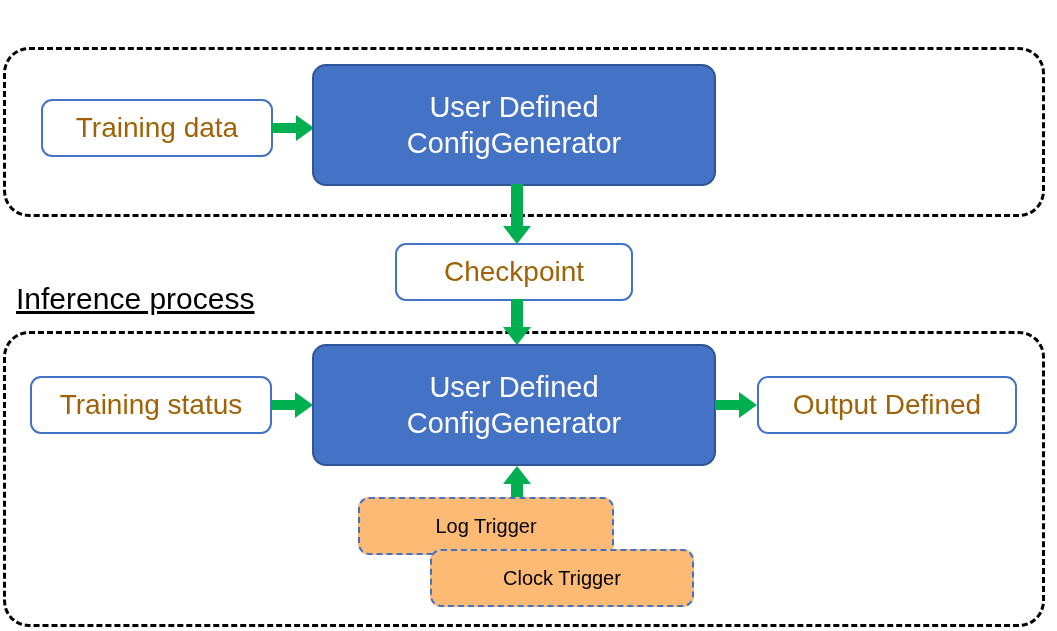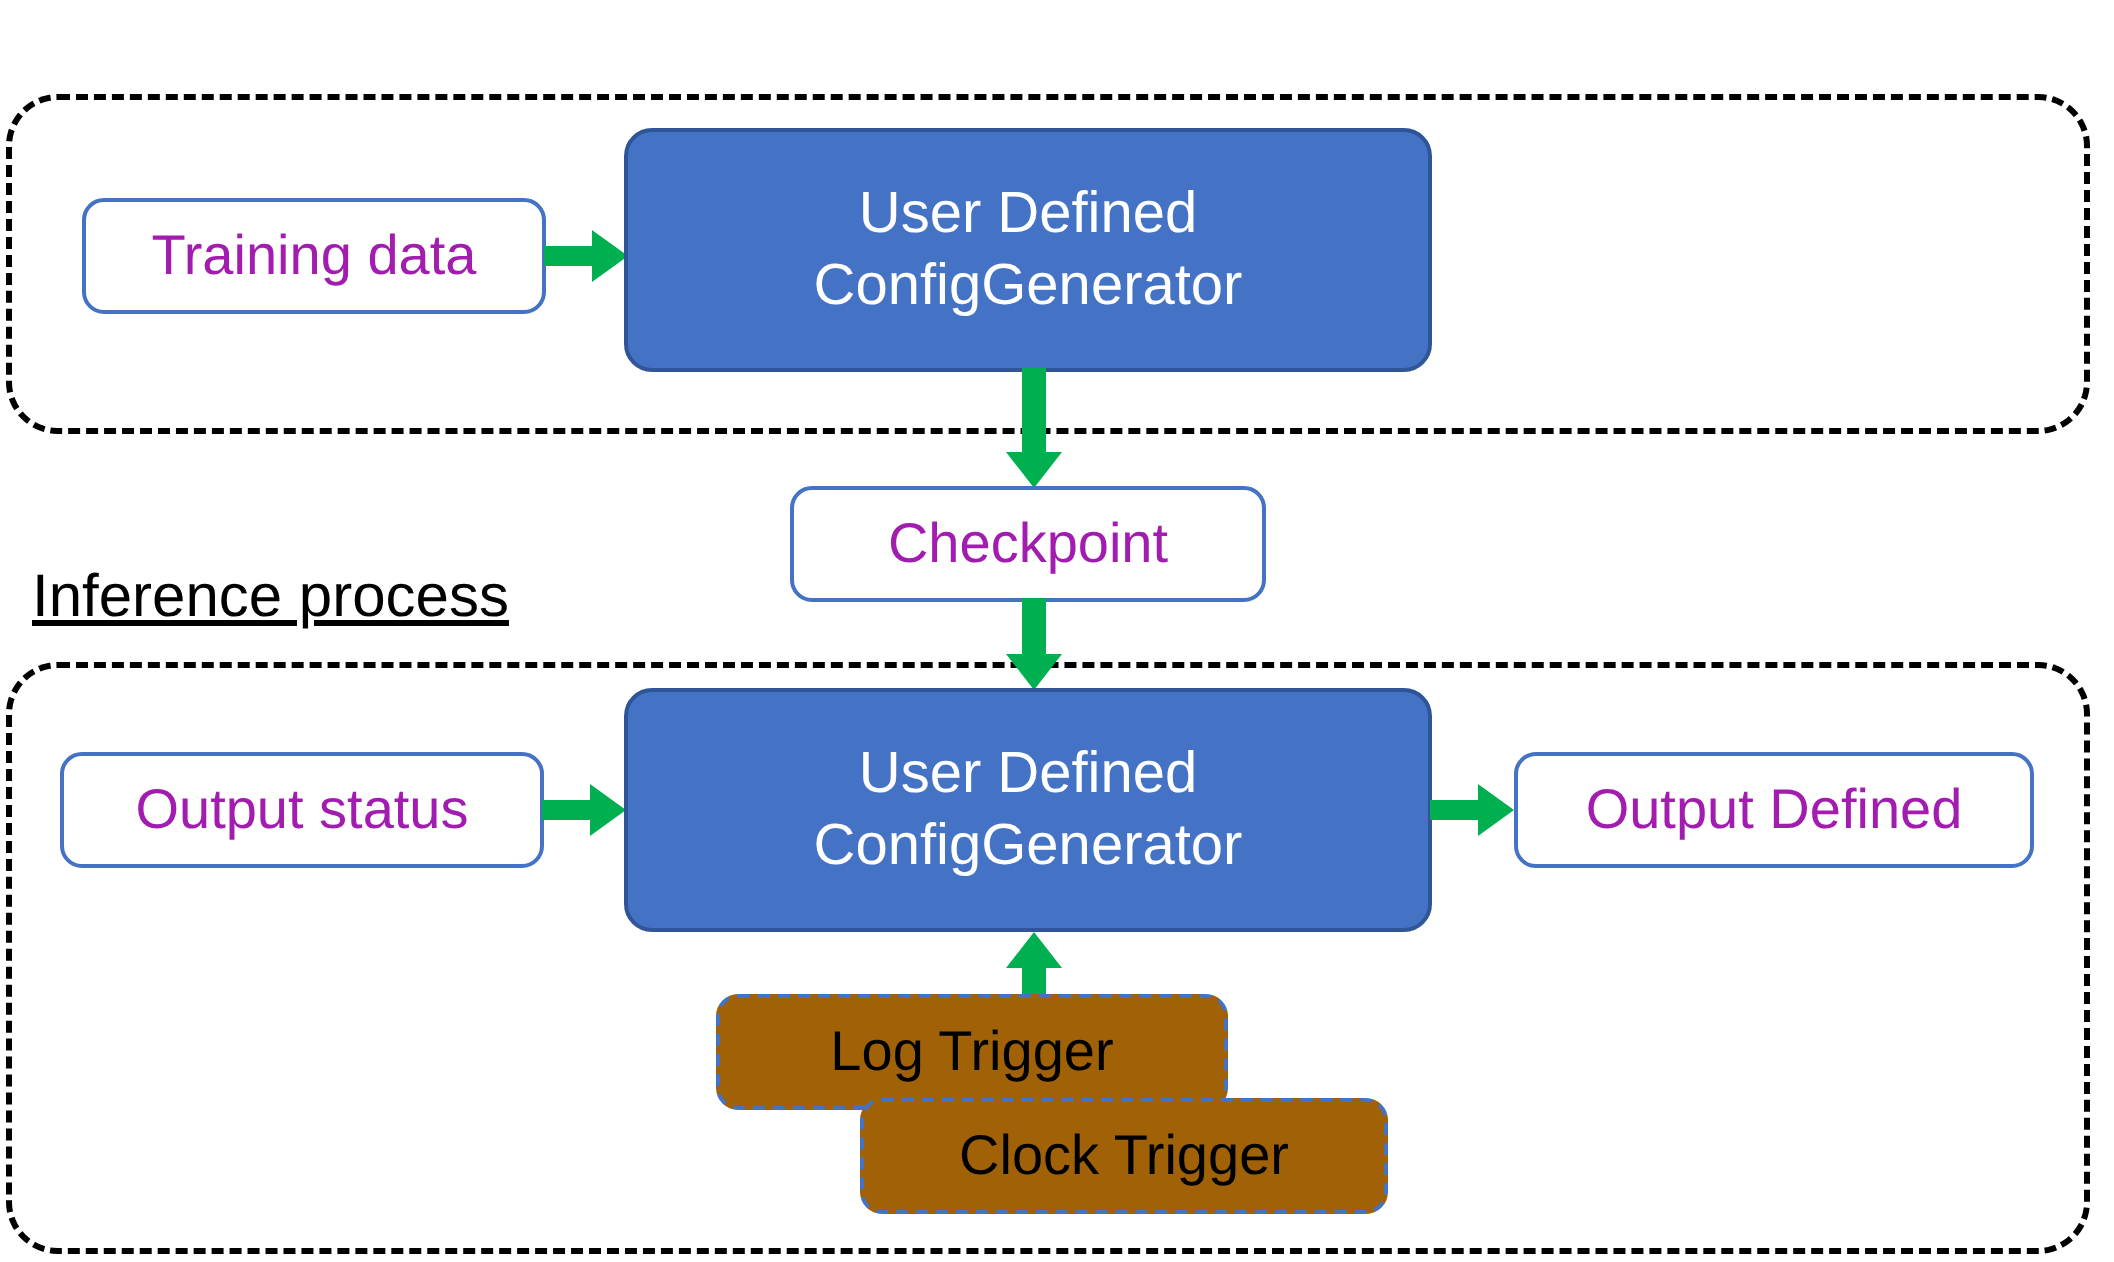--- a/index.html
+++ b/index.html
@@ -63,42 +63,42 @@
   #node-train-generator { left: 312px; top: 64px; width: 404px; height: 122px; }
   #node-infer-generator { left: 312px; top: 344px; width: 404px; height: 122px; }
 
   
   .node-white {
     position: absolute;
     box-sizing: border-box;
     background: #ffffff;
     border: 2px solid #4472C4;
     border-radius: 11px;
-    color: #a21caf;
+    color: #a16207;
     font-size: 28px;
     line-height: 30px;
     display: flex;
     align-items: center;
     justify-content: center;
     white-space: nowrap;
   }
   #node-training-data { left: 41px; top: 99px; width: 232px; height: 58px; }
   #node-checkpoint    { left: 395px; top: 243px; width: 238px; height: 58px; }
   #node-current-status{ left: 30px; top: 376px; width: 242px; height: 58px; }
   #node-output-config { left: 757px; top: 376px; width: 260px; height: 58px; }
 
   
   .node-dashed {
     position: absolute;
     box-sizing: border-box;
-    background: #a16207;
+    background: #fdba74;
     border: 2px dashed #4472C4;
     border-radius: 11px;
     color: #000000;
-    font-size: 28px;
+    font-size: 20px;
     line-height: 30px;
     display: flex;
     align-items: center;
     justify-content: center;
     white-space: nowrap;
   }
   #node-log-trigger   { left: 358px; top: 497px; width: 256px; height: 58px; z-index: 2; }
   #node-clock-trigger { left: 430px; top: 549px; width: 264px; height: 58px; z-index: 3; }
 
   
@@ -144,21 +144,21 @@
   </div>
 
   <div class="node-white" id="node-checkpoint">Checkpoint</div>
 
   <div class="arrow" id="arrow-checkpoint-to-generator">
     <svg width="30" height="48" viewBox="0 0 30 48" aria-hidden="true">
       <path d="M9 0 H21 V28 H29 L15 46 L1 28 H9 Z" fill="#00B050"></path>
     </svg>
   </div>
 
-  <div class="node-white" id="node-current-status">Output status</div>
+  <div class="node-white" id="node-current-status">Training status</div>
 
   <div class="arrow" id="arrow-status-to-generator">
     <svg width="44" height="30" viewBox="0 0 44 30" aria-hidden="true">
       <path d="M0 10 H24 V2 L42 15 L24 28 V20 H0 Z" fill="#00B050"></path>
     </svg>
   </div>
 
   <div class="node-blue" id="node-infer-generator">
     <span class="l1">User Defined</span>
     <span class="l2">ConfigGenerator</span>

